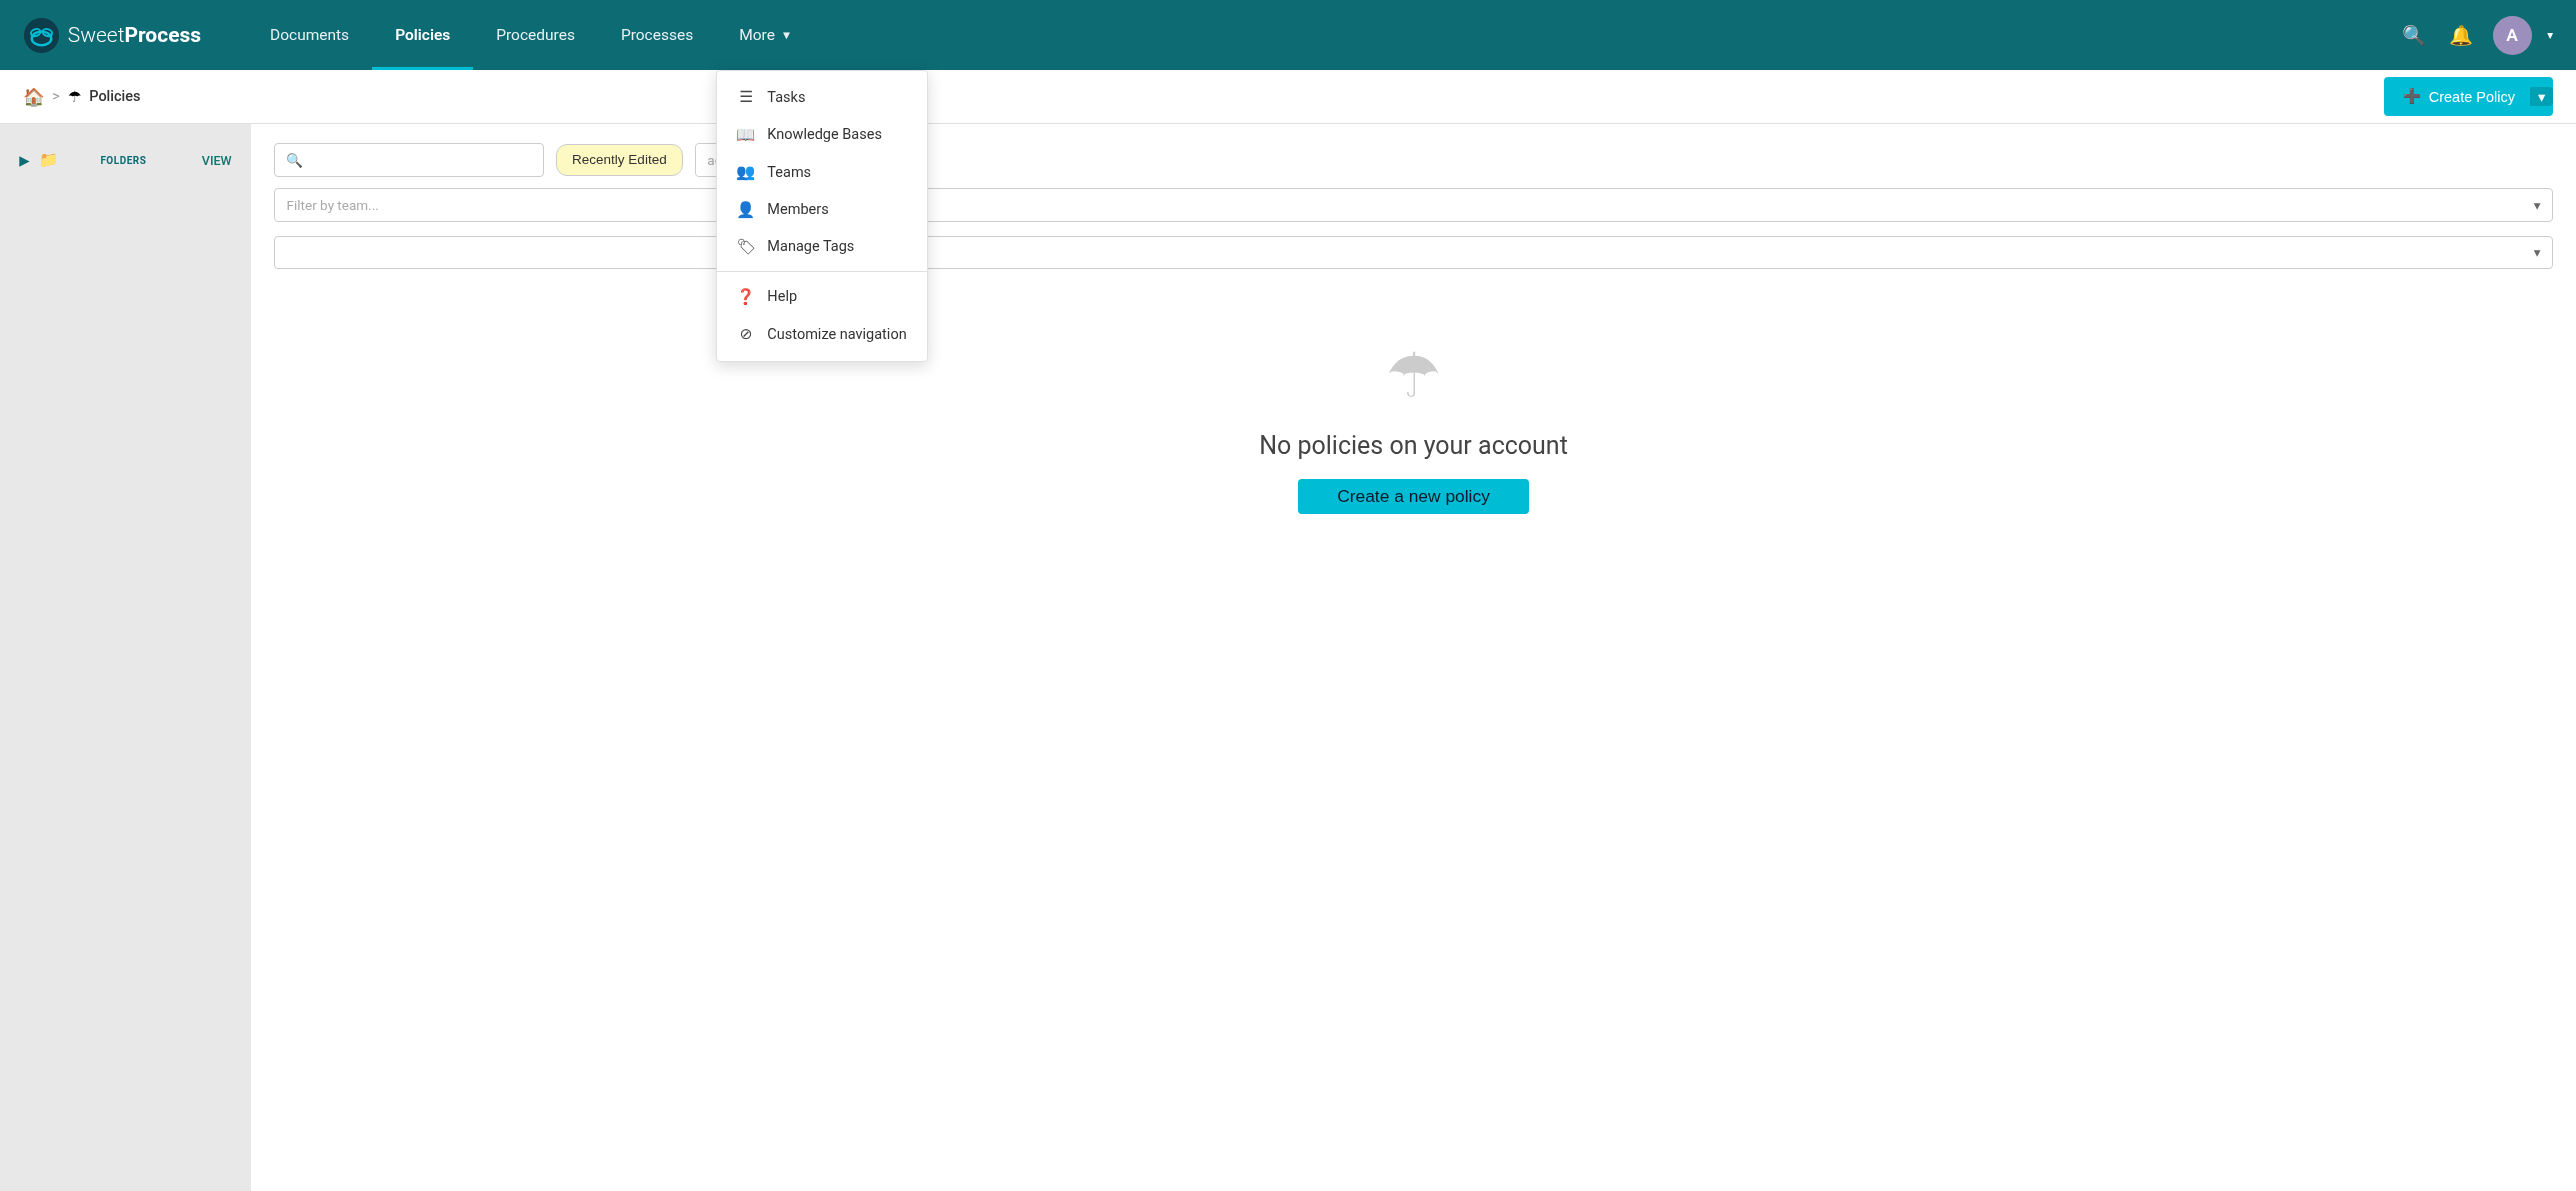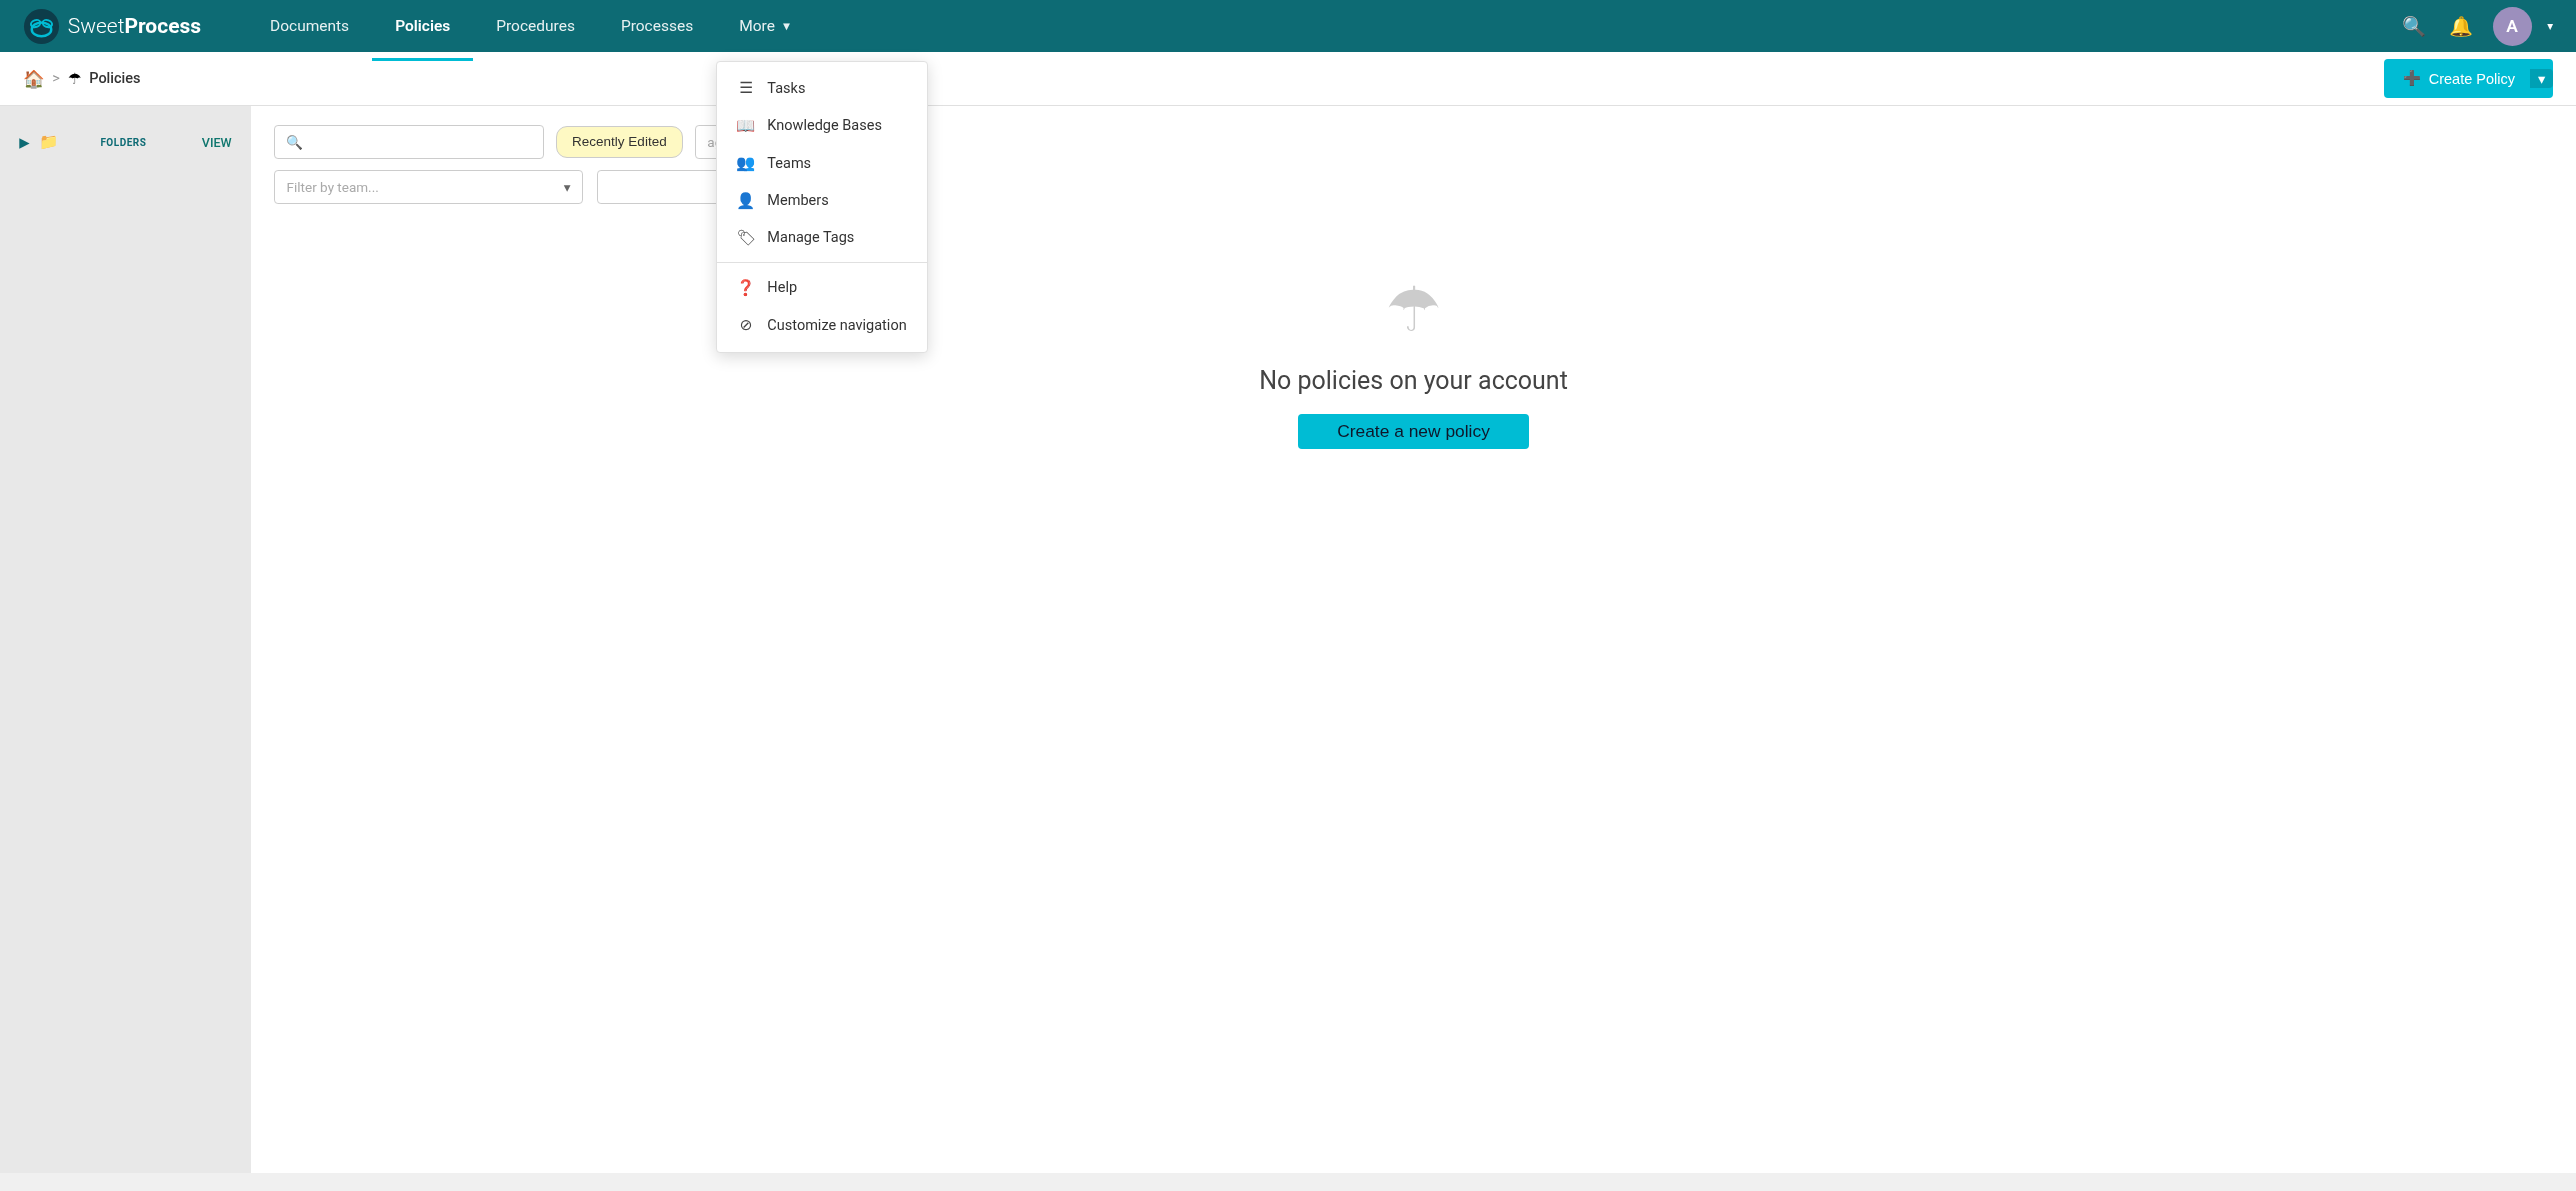--- a/index.html
+++ b/index.html
@@ -1,21 +1,21 @@
 <!DOCTYPE html>
 <html><head>
   <meta charset="utf-8">
   <style>
     * { box-sizing: border-box; margin: 0; padding: 0; }
     body { font-family: -apple-system, BlinkMacSystemFont, 'Segoe UI', Roboto, sans-serif; background: #f0f0f0; }
 
     
     .top-nav {
       background: #0d6b74;
-      height: 52px;
+      height: 70px;
       display: flex;
       align-items: center;
       padding: 0 23px;
       position: relative;
       z-index: 100;
     }
     .logo-area {
       display: flex;
       align-items: center;
       gap: 7.7px;
@@ -222,20 +222,21 @@
       font-size: 13.5px;
       gap: 7.7px;
       cursor: pointer;
     }
     .tag-filter .caret { margin-left: auto; color: #666; }
 
     .filter-row {
       padding: 0 23px 11.6px;
       display: flex;
       gap: 14px;
+      flex-direction: column;
     }
     .team-filter {
       display: flex;
       align-items: center;
       border: 1px solid #ccc;
       border-radius: 3.9px;
       padding: 7.7px 11.6px;
       background: white;
       min-width: 309px;
       color: #aaa;

